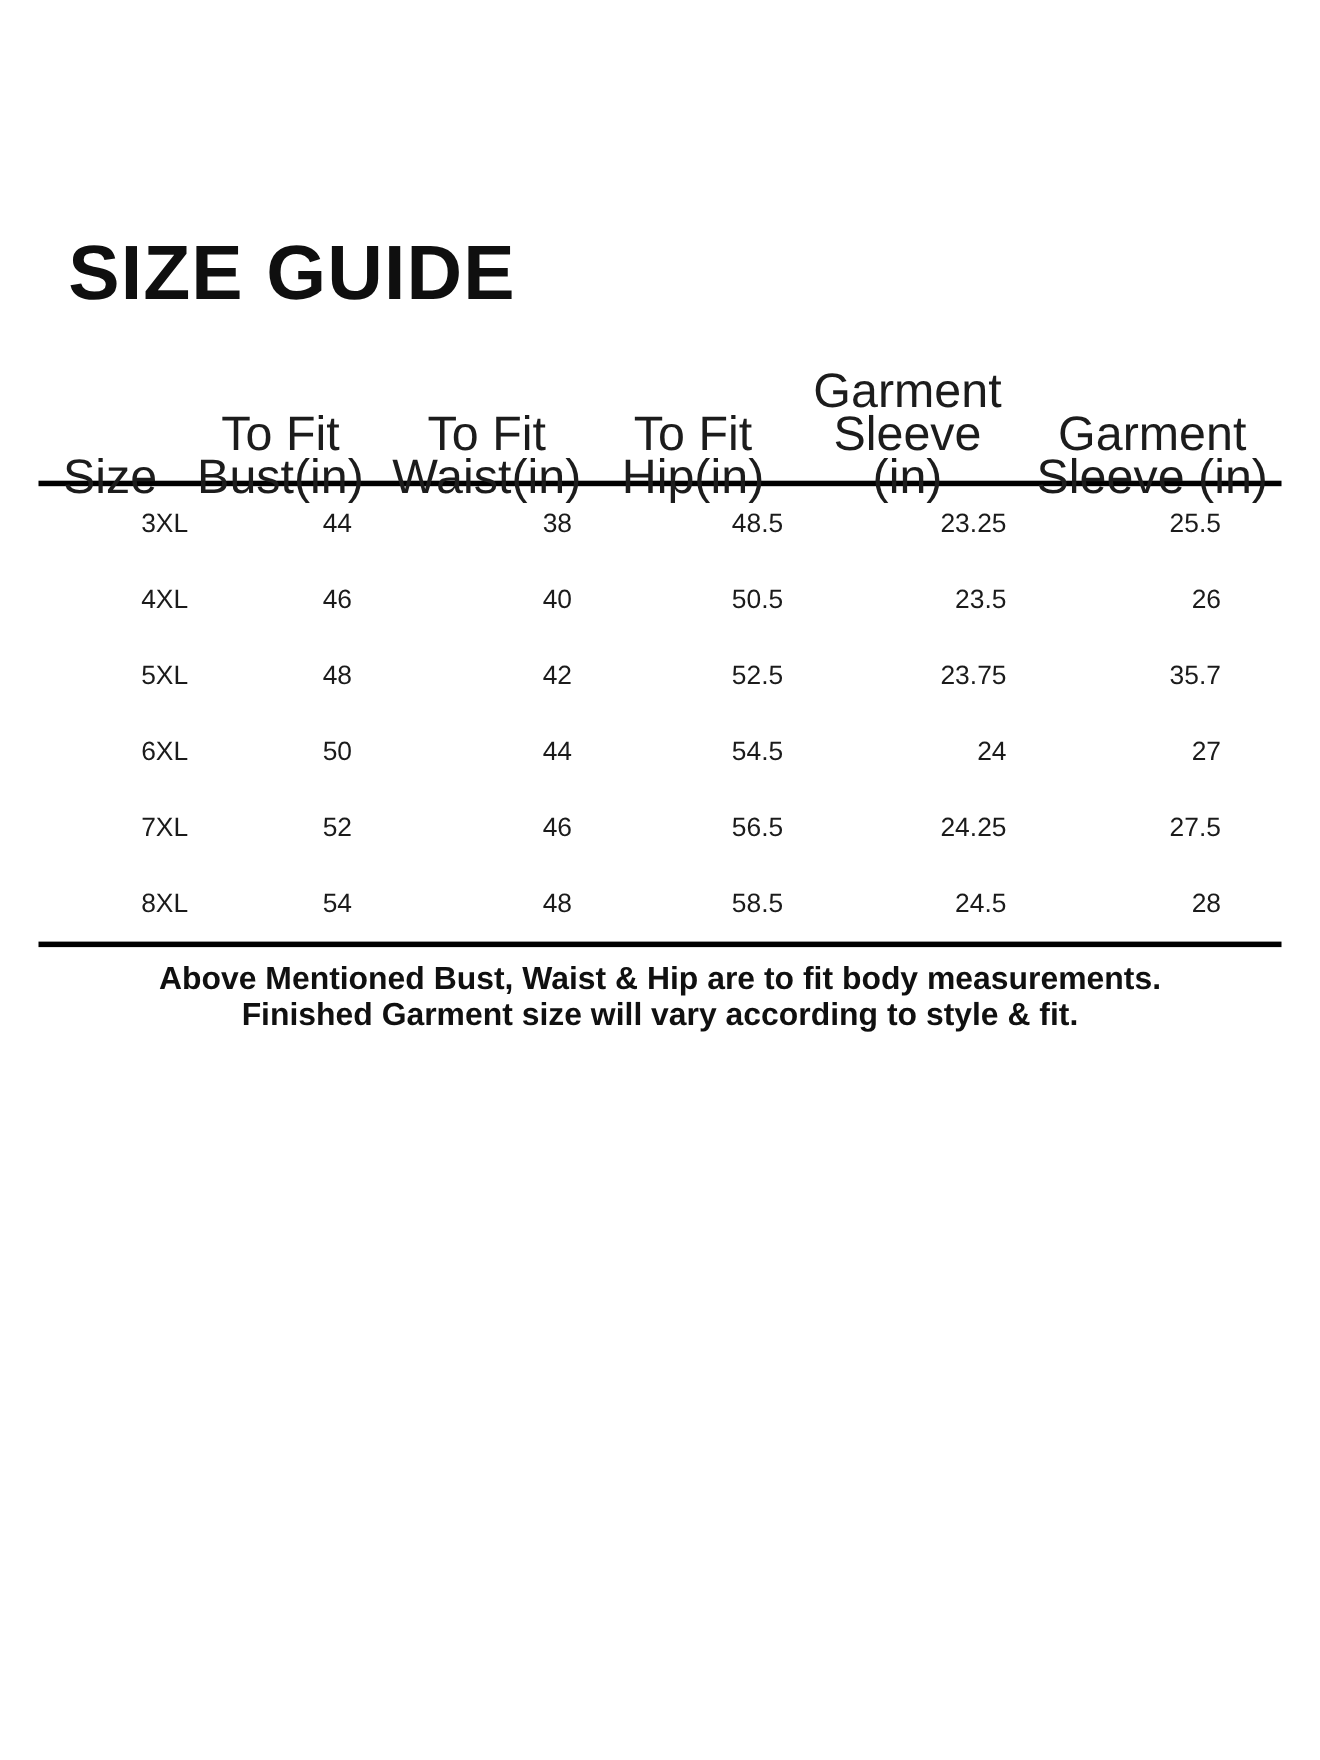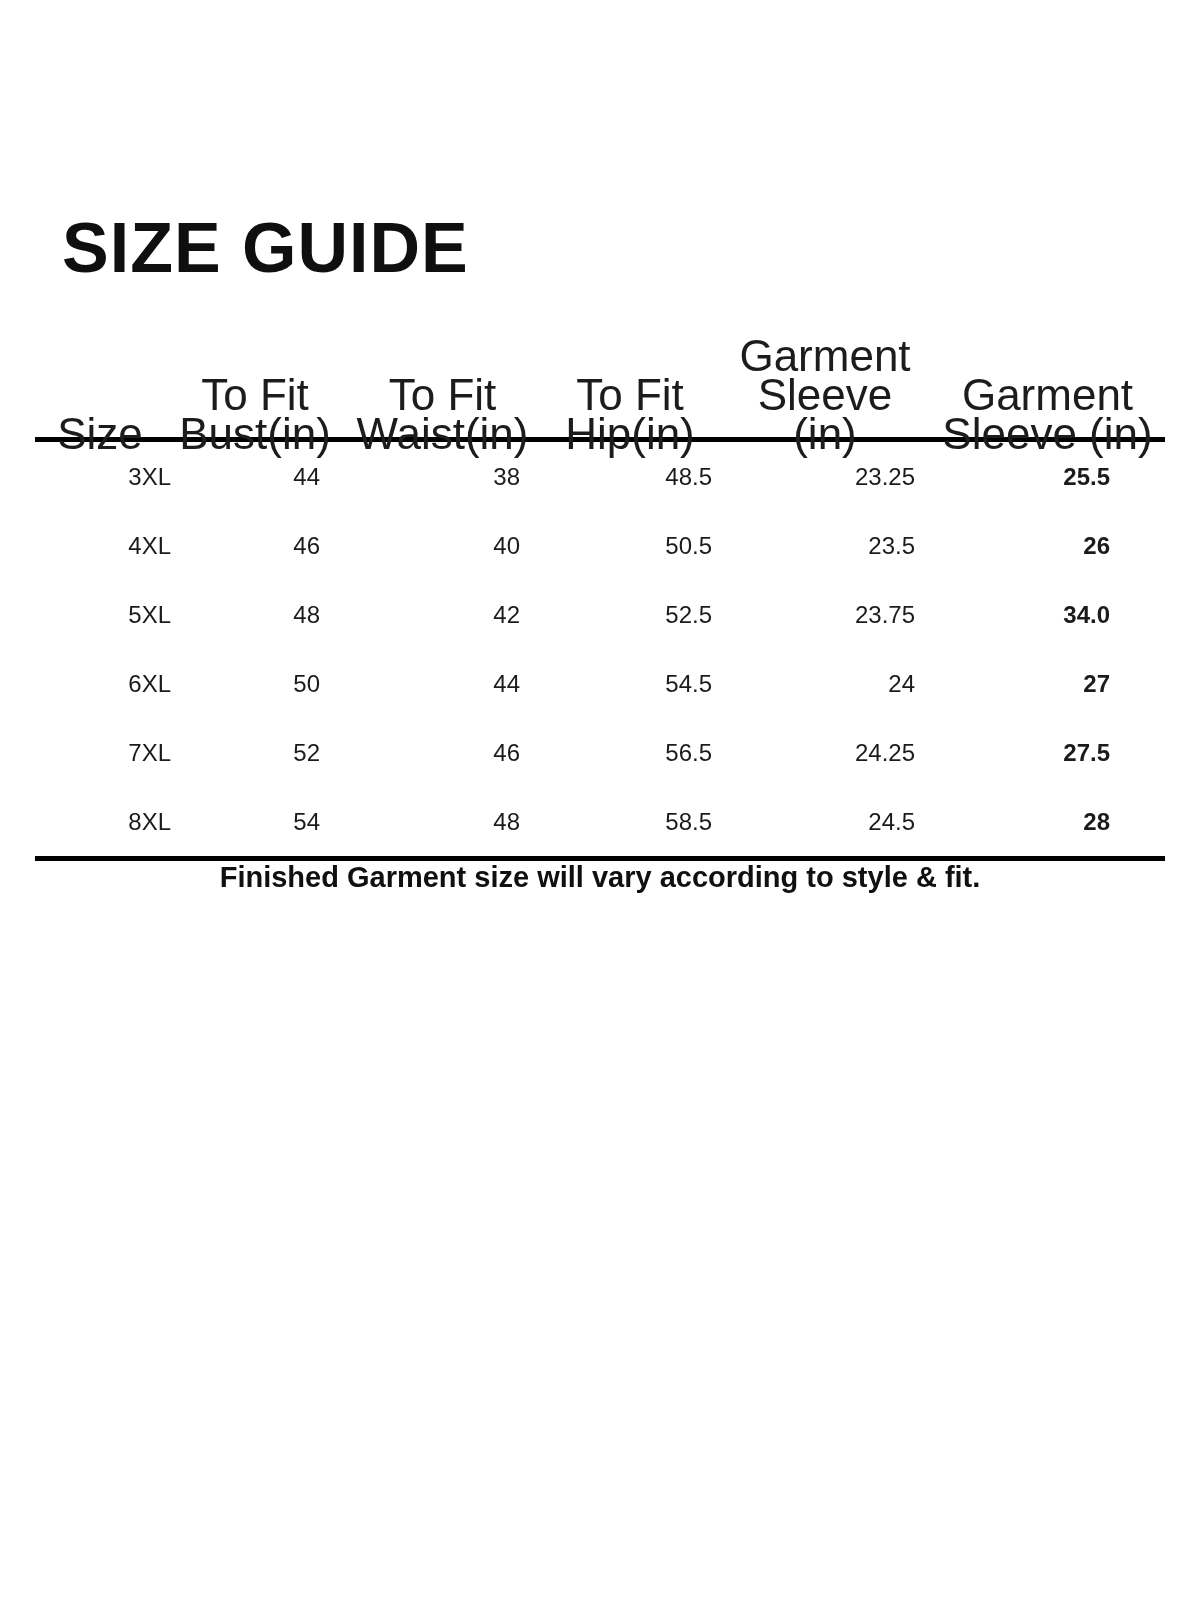--- a/index.html
+++ b/index.html
@@ -36,21 +36,21 @@
   .thead { align-items:end; height:101px; }
   .hcell { text-align:center; font-size:44px; line-height:39px; color:#1c1c1c; }
   .rule { height:5px; background:#000; }
   .trow { height:69px; align-items:center; }
   .dcell { text-align:right; font-size:24px; color:#1b1b1b; }
   .c1 { transform:translateX(6px); }
   .c2 { transform:translateX(-25px); }
   .c3 { transform:translateX(-20px); }
   .c4 { transform:translateX(-8px); }
   .c5 { transform:translateX(-15px); }
-  .c6 { transform:translateX(-55px);font-weight:bold; }
+  .c6 { transform:translateX(-55px); }
 
   
   .note {
     margin:0; text-align:center; font-weight:bold;
     font-size:29px; line-height:33px; color:#101010;
   }
   .note.first { margin-top:13px; }
 </style>
 </head>
 <body>
@@ -107,21 +107,21 @@
         <div class="dcell c4">50.5</div>
         <div class="dcell c5">23.5</div>
         <div class="dcell c6">26</div>
       </div>
       <div class="trow">
         <div class="dcell c1">5XL</div>
         <div class="dcell c2">48</div>
         <div class="dcell c3">42</div>
         <div class="dcell c4">52.5</div>
         <div class="dcell c5">23.75</div>
-        <div class="dcell c6">34.0</div>
+        <div class="dcell c6">35.7</div>
       </div>
       <div class="trow">
         <div class="dcell c1">6XL</div>
         <div class="dcell c2">50</div>
         <div class="dcell c3">44</div>
         <div class="dcell c4">54.5</div>
         <div class="dcell c5">24</div>
         <div class="dcell c6">27</div>
       </div>
       <div class="trow">
@@ -137,16 +137,17 @@
         <div class="dcell c2">54</div>
         <div class="dcell c3">48</div>
         <div class="dcell c4">58.5</div>
         <div class="dcell c5">24.5</div>
         <div class="dcell c6">28</div>
       </div>
     </div>
 
     <div class="rule"></div>
 
+    <p class="note first">Above Mentioned Bust, Waist &amp; Hip are to fit body measurements.</p>
     <p class="note">Finished Garment size will vary according to style &amp; fit.</p>
   </section>
 
 </div>
 
 </body></html>

